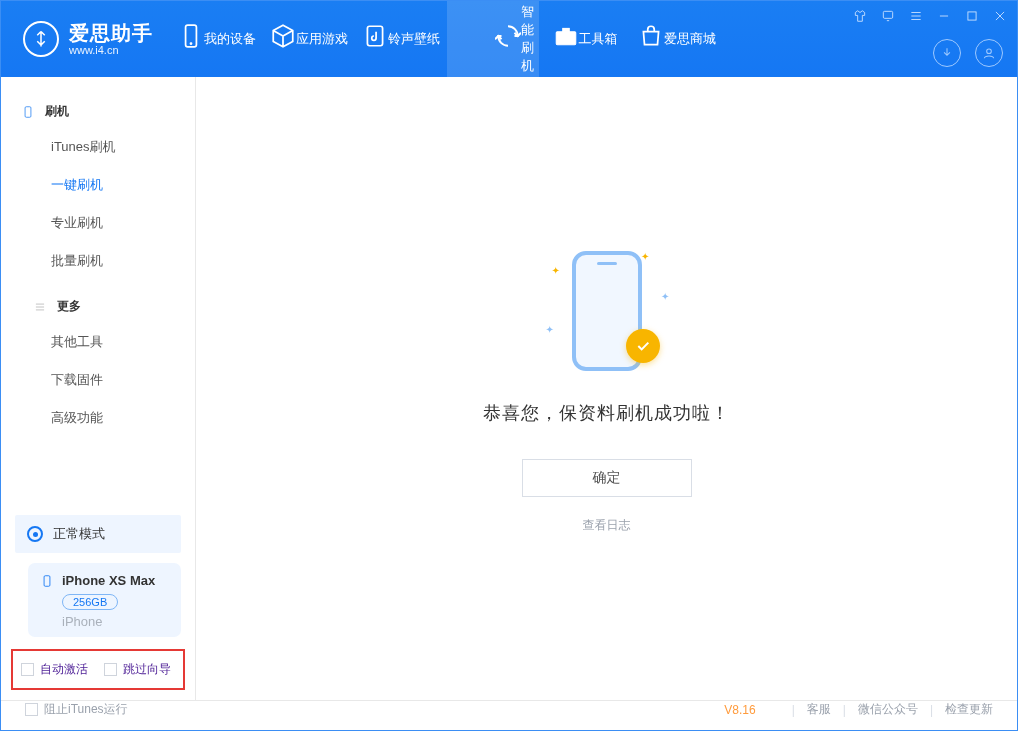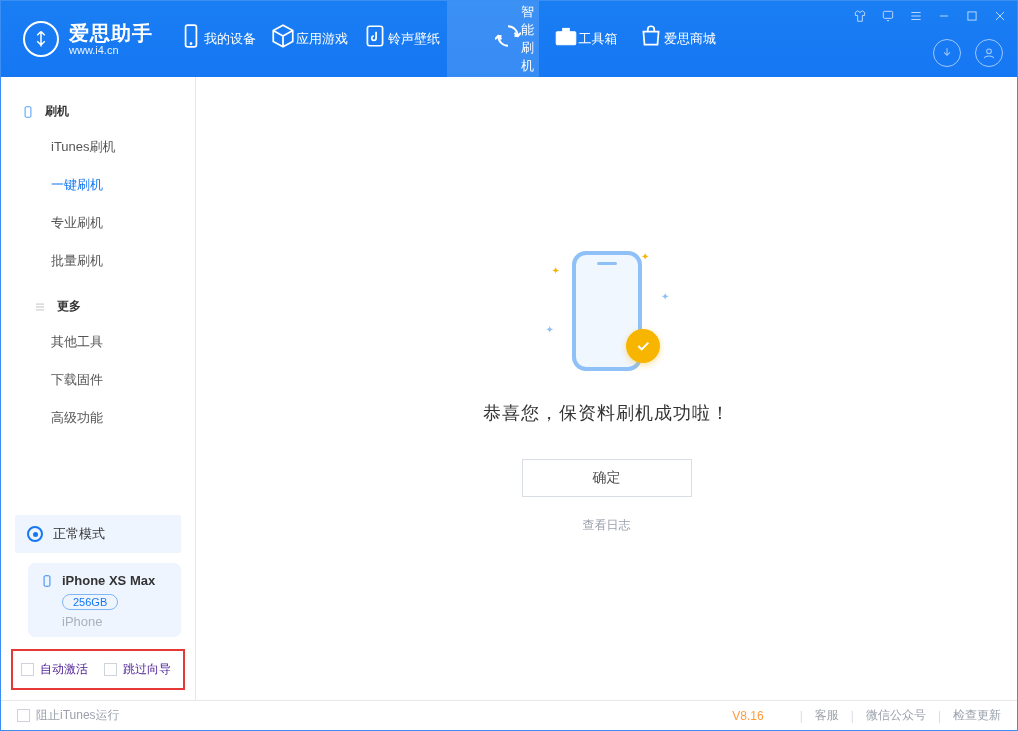--- a/index.html
+++ b/index.html
@@ -63,21 +63,21 @@
 .spark.a { top: 22px; left: 10px; color: #f8b500; }
 .spark.b { top: 48px; right: 2px; color: #8fc0f7; }
 .spark.c { bottom: 38px; left: 4px; color: #8fc0f7; }
 .spark.d { top: 8px; right: 22px; color: #f8b500; }
 
 .success-msg { font-size: 18px; color: #333; letter-spacing: 1px; margin-bottom: 34px; }
 .ok-btn { width: 170px; height: 38px; border: 1px solid #d9dee6; background: #fff; color: #555; font-size: 14px; cursor: pointer; margin-bottom: 20px; }
 .view-log { font-size: 12px; color: #9aa1ac; cursor: pointer; }
 
 
-.footer { height: 30px; border-top: 1px solid #e8e8e8; display: flex; align-items: center; padding: 0 16px; font-size: 12px; color: #9aa1ac; }
+.footer { height: 30px; border-top: 1px solid #e8e8e8; display: flex; align-items: flex-start; padding: 0 24px; font-size: 12px; color: #9aa1ac; }
 .footer .cb { color: #9aa1ac; }
 .footer-right { margin-left: auto; display: flex; align-items: center; gap: 12px; }
 .footer-right .sep { color: #d9dee6; }
 .footer-link { cursor: pointer; color: #9aa1ac; }
 .version { color: #ff9b3d; margin-right: 24px; }
 </style>
 </head>
 <body>
 
 <div class="header">

